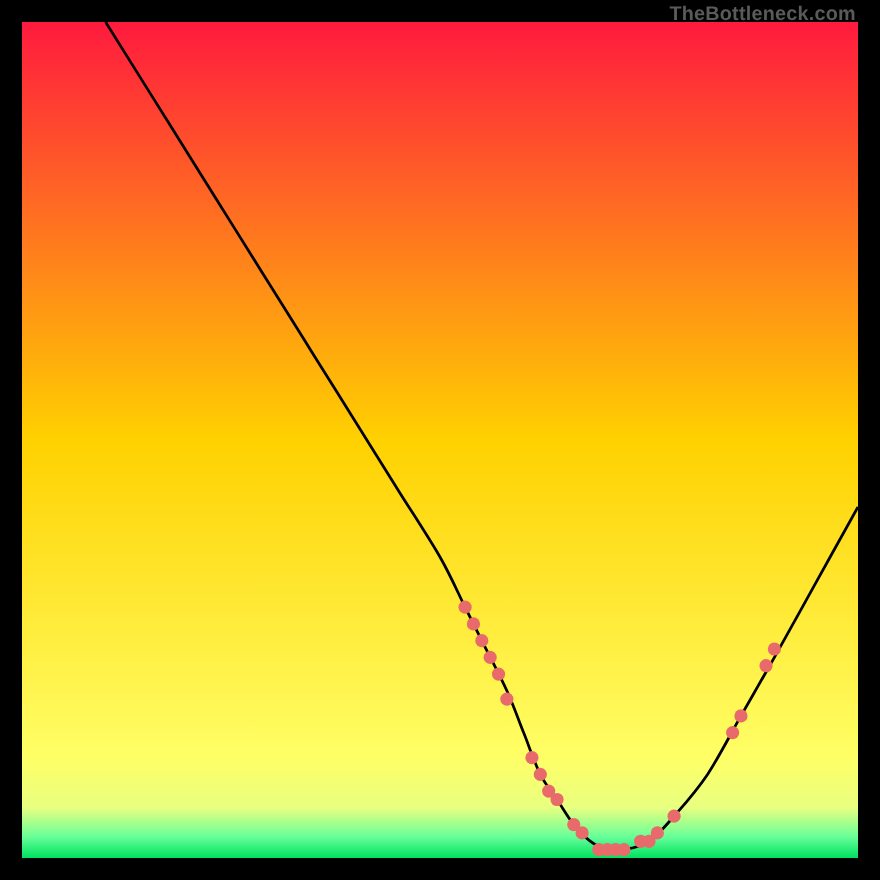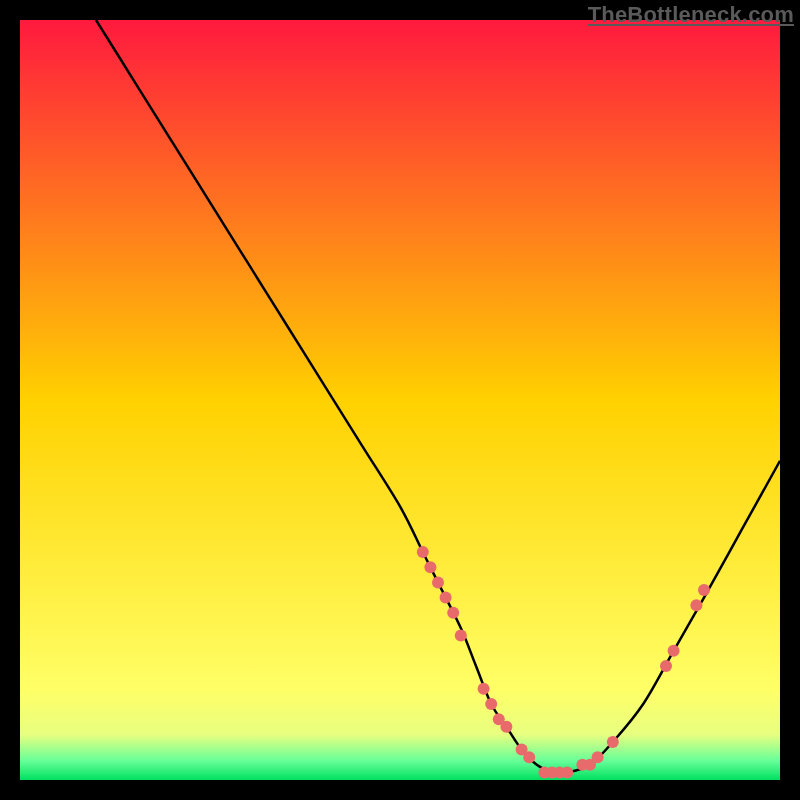--- a/index.html
+++ b/index.html
@@ -22,27 +22,26 @@
   .plot {
     position: absolute;
     left: 0;
     top: 0;
     width: 760px;
     height: 760px;
   }
   .watermark {
     position: absolute;
     top: 2px;
-    right: 6px;
+    right: 22px;
     color: #5a5a5a;
-    font-size: 22px;
+    font-size: 18px;
     font-weight: 600;
     letter-spacing: 0.2px;
     user-select: none;
-    text-decoration: underline;
   }
   svg { display: block; }
 </style>
 </head>
 <body>
 
 <div class="frame">
   <svg class="plot" viewBox="0 0 760 760">
     <defs>
       <linearGradient id="bg-grad" x1="0" y1="0" x2="0" y2="1">

